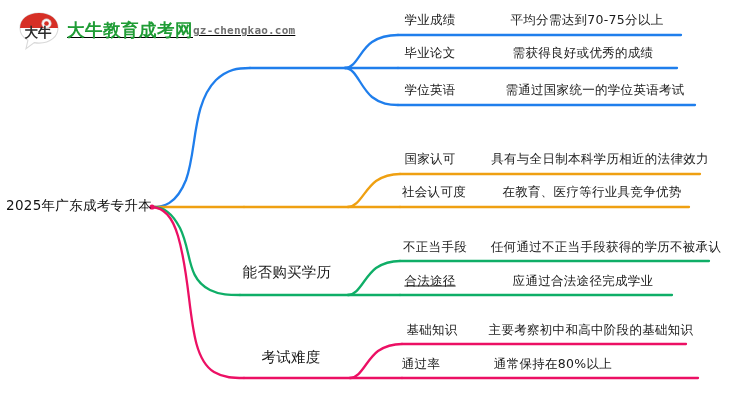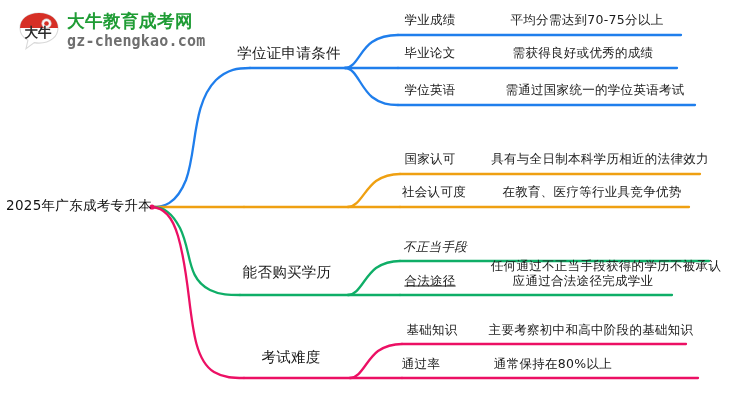--- a/index.html
+++ b/index.html
@@ -8,29 +8,29 @@
     background:#ffffff;
     font-family:"Liberation Sans","DejaVu Sans",sans-serif;
     overflow:hidden;
     position:relative;
   }
   #stage{position:relative;width:750px;height:410px;}
 
   
   .logo-wrap{position:absolute;left:18px;top:11px;display:flex;align-items:center;gap:7px;}
   .logo-mark{position:relative;width:42px;height:40px;flex:0 0 auto;}
-  .logo-text{display:flex;flex-direction:column;justify-content:center;line-height:1;}
+  .logo-text{display:flex;flex-direction:row;justify-content:center;line-height:1;text-decoration:underline;}
   .logo-title{
     font-family:"DejaVu Sans",sans-serif;
     font-size:17.5px;font-weight:bold;color:#1f9c35;letter-spacing:.5px;
     white-space:nowrap;
   }
   .logo-url{
     font-family:"DejaVu Sans Mono","Liberation Mono",monospace;
-    font-size:15px;font-weight:bold;color:#6f6f6f;letter-spacing:.2px;
+    font-size:11px;font-weight:bold;color:#6f6f6f;letter-spacing:.2px;
     margin-top:3px;white-space:nowrap;
   }
 
   
   #map{position:absolute;left:0;top:0;width:750px;height:410px;}
 
   
   .lbl{
     position:absolute;
     font-family:"DejaVu Sans",sans-serif;
@@ -113,42 +113,41 @@
         <path d="M350,378 L402,378"></path>
         <path d="M402,378 L698,378"></path>
       </g>
 
       <circle cx="152" cy="207" r="2.6" fill="#ec1064" stroke="none"></circle>
     </g>
   </svg>
 
   <div class="lbl root-lbl">2025年广东成考专升本</div>
 
-  <div class="lbl b1-lbl ctr" style="left:289px;top:53px;">学位证申请条件</div>
 
   <div class="lbl l2-lbl ctr" style="left:430px;top:20px;">学业成绩</div>
   <div class="lbl l3-lbl ctr" style="left:587px;top:20px;">平均分需达到70-75分以上</div>
 
   <div class="lbl l2-lbl ctr" style="left:430px;top:53px;">毕业论文</div>
   <div class="lbl l3-lbl ctr" style="left:583px;top:53px;">需获得良好或优秀的成绩</div>
 
   <div class="lbl l2-lbl ctr" style="left:430px;top:90px;">学位英语</div>
   <div class="lbl l3-lbl ctr" style="left:595px;top:90px;">需通过国家统一的学位英语考试</div>
 
 
   <div class="lbl l2-lbl ctr" style="left:430px;top:159px;">国家认可</div>
   <div class="lbl l3-lbl ctr" style="left:600px;top:159px;">具有与全日制本科学历相近的法律效力</div>
 
   <div class="lbl l2-lbl ctr" style="left:434px;top:192px;">社会认可度</div>
   <div class="lbl l3-lbl ctr" style="left:592px;top:192px;">在教育、医疗等行业具竞争优势</div>
 
   <div class="lbl b1-lbl ctr" style="left:287px;top:272px;">能否购买学历</div>
 
-  <div class="lbl l2-lbl ctr" style="left:435px;top:247px;font-style:italic;">不正当手段</div>
-  <div class="lbl l3-lbl ctr" style="left:606px;top:247px;margin-top:19px;">任何通过不正当手段获得的学历不被承认</div>
+  <div class="lbl l2-lbl ctr" style="left:435px;top:247px;">不正当手段</div>
+  <div class="lbl l3-lbl ctr" style="left:606px;top:247px;">任何通过不正当手段获得的学历不被承认</div>
 
   <div class="lbl l2-lbl ctr" style="left:430px;top:281px;text-decoration:underline;">合法途径</div>
   <div class="lbl l3-lbl ctr" style="left:583px;top:281px;">应通过合法途径完成学业</div>
 
   <div class="lbl b1-lbl ctr" style="left:283px;top:357px;margin-left:8px;">考试难度</div>
 
   <div class="lbl l2-lbl ctr" style="left:432px;top:330px;">基础知识</div>
   <div class="lbl l3-lbl ctr" style="left:591px;top:330px;">主要考察初中和高中阶段的基础知识</div>
 
   <div class="lbl l2-lbl ctr" style="left:421px;top:364px;">通过率</div>

